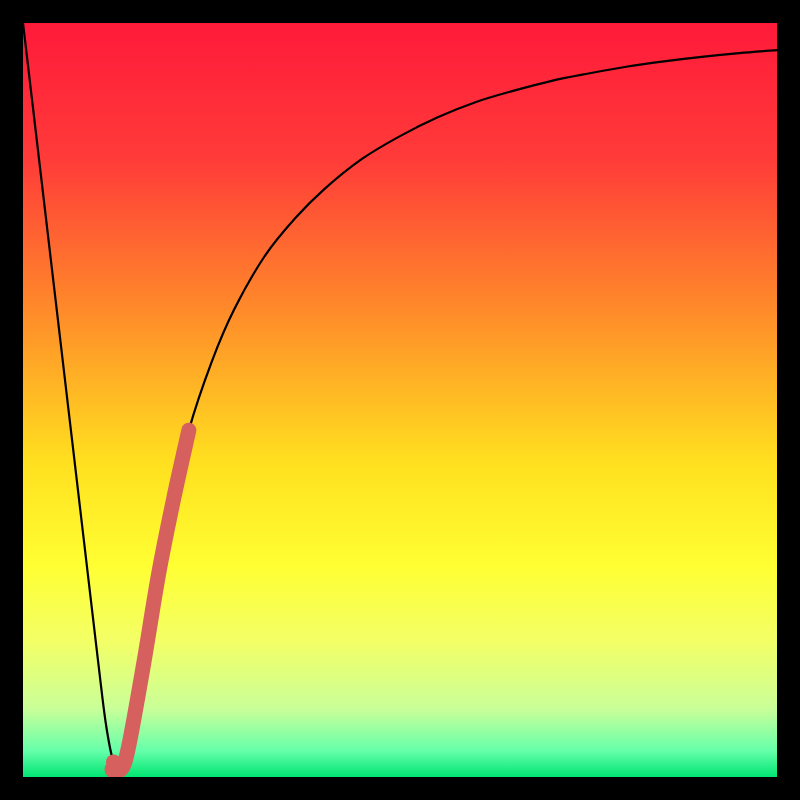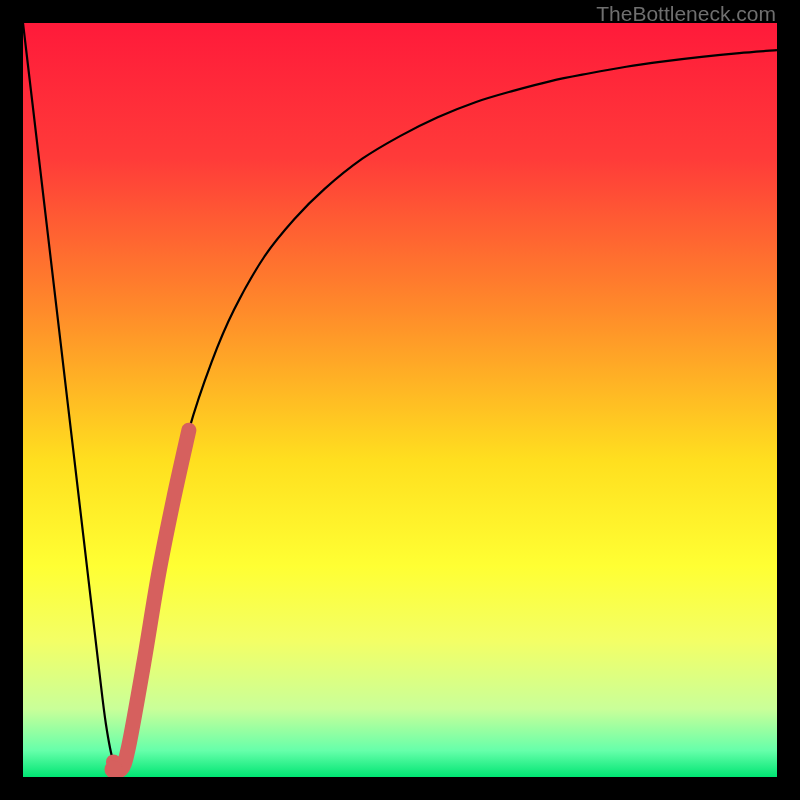--- a/index.html
+++ b/index.html
@@ -54,14 +54,13 @@
             <stop offset="100%" stop-color="#00e573"></stop>
           </linearGradient>
       </defs>
       <rect id="bg-rect" x="0" y="0" width="754" height="754" fill="url(#bg-grad)"></rect>
       <rect id="green-band" x="0" width="754" fill="" opacity="0"></rect>
       <path id="curve" fill="none" stroke="#000" stroke-width="2.2" d="M 0 0 C 2.513333333333333 21.36333333333334, 10.053333333333335 85.45333333333338, 15.08 128.18000000000004 C 20.106666666666666 170.9066666666667, 25.133333333333333 213.6333333333333, 30.16 256.35999999999996 C 35.18666666666667 299.08666666666664, 40.21333333333333 341.8133333333334, 45.239999999999995 384.54 C 50.26666666666666 427.26666666666665, 55.29333333333333 469.9933333333332, 60.32 512.7199999999999 C 65.34666666666666 555.4466666666666, 71.63000000000001 609.4833333333333, 75.4 640.9 C 79.17 672.3166666666666, 80.42666666666666 684.8833333333332, 82.94 701.2199999999999 C 85.45333333333333 717.5566666666666, 87.96666666666665 731.3799999999999, 90.47999999999999 738.92 C 92.99333333333333 746.46, 95.50666666666667 748.9733333333334, 98.02000000000001 746.46 C 100.53333333333335 743.9466666666667, 101.79000000000002 741.4333333333333, 105.56000000000002 723.8399999999999 C 109.33000000000001 706.2466666666666, 115.61333333333334 669.8033333333333, 120.64 640.9 C 125.66666666666666 611.9966666666667, 130.69333333333333 578.0666666666666, 135.72 550.42 C 140.74666666666667 522.7733333333333, 145.77333333333334 498.89666666666665, 150.8 475.02 C 155.82666666666668 451.1433333333333, 159.59666666666666 429.78000000000003, 165.88 407.16 C 172.16333333333333 384.54, 180.95999999999998 359.40666666666664, 188.5 339.29999999999995 C 196.04000000000002 319.19333333333327, 202.32333333333338 304.1133333333333, 211.12000000000003 286.52 C 219.91666666666669 268.9266666666667, 231.2266666666667 248.82000000000002, 241.28 233.74000000000004 C 251.33333333333331 218.66000000000005, 261.38666666666666 207.35000000000002, 271.44 196.04000000000002 C 281.49333333333334 184.73000000000002, 290.29 175.9333333333333, 301.6 165.87999999999997 C 312.91 155.82666666666663, 326.73333333333335 144.51666666666668, 339.3 135.72000000000003 C 351.8666666666667 126.92333333333337, 364.43333333333334 120.0116666666667, 377 113.10000000000002 C 389.56666666666666 106.18833333333335, 402.1333333333334 99.905, 414.70000000000005 94.25 C 427.2666666666667 88.595, 439.8333333333333 83.56833333333333, 452.4 79.16999999999999 C 464.96666666666664 74.77166666666665, 477.53333333333336 71.37866666666663, 490.1 67.85999999999997 C 502.6666666666667 64.34133333333331, 515.2333333333333 60.94833333333337, 527.8 58.05800000000005 C 540.3666666666666 55.167666666666726, 552.9333333333333 52.905666666666725, 565.5 50.51800000000004 C 578.0666666666667 48.13033333333336, 590.6333333333334 45.742666666666636, 603.2 43.73199999999996 C 615.7666666666667 41.72133333333328, 628.3333333333333 40.08766666666661, 640.9 38.45399999999995 C 653.4666666666667 36.820333333333295, 666.0333333333333 35.31233333333335, 678.6 33.93000000000003 C 691.1666666666667 32.54766666666671, 703.7333333333333 31.29100000000004, 716.3 30.160000000000025 C 728.8666666666666 29.02900000000001, 747.7166666666667 27.646666666666622, 754 27.14399999999994"></path>
       <path id="highlight" fill="none" stroke-linecap="round" d="M 90.47999999999999 738.92 C 91.73666666666666 740.1766666666666, 95.50666666666667 748.9733333333334, 98.02000000000001 746.46 C 100.53333333333335 743.9466666666667, 101.79000000000002 741.4333333333333, 105.56000000000002 723.8399999999999 C 109.33000000000001 706.2466666666666, 115.61333333333334 669.8033333333333, 120.64 640.9 C 125.66666666666666 611.9966666666667, 130.69333333333333 578.0666666666666, 135.72 550.42 C 140.74666666666667 522.7733333333333, 145.77333333333334 498.89666666666665, 150.8 475.02 C 155.82666666666668 451.1433333333333, 163.36666666666667 418.47, 165.88 407.16" stroke="#d6605e" stroke-width="15"></path>
       <circle id="min-dot" cx="90.47999999999999" cy="746.46" r="9" fill="#d6605e"></circle>
     </svg>
   </div>
-  <div class="attribution">TheBottleneck.com</div>
 </div>
 
 </body></html>

